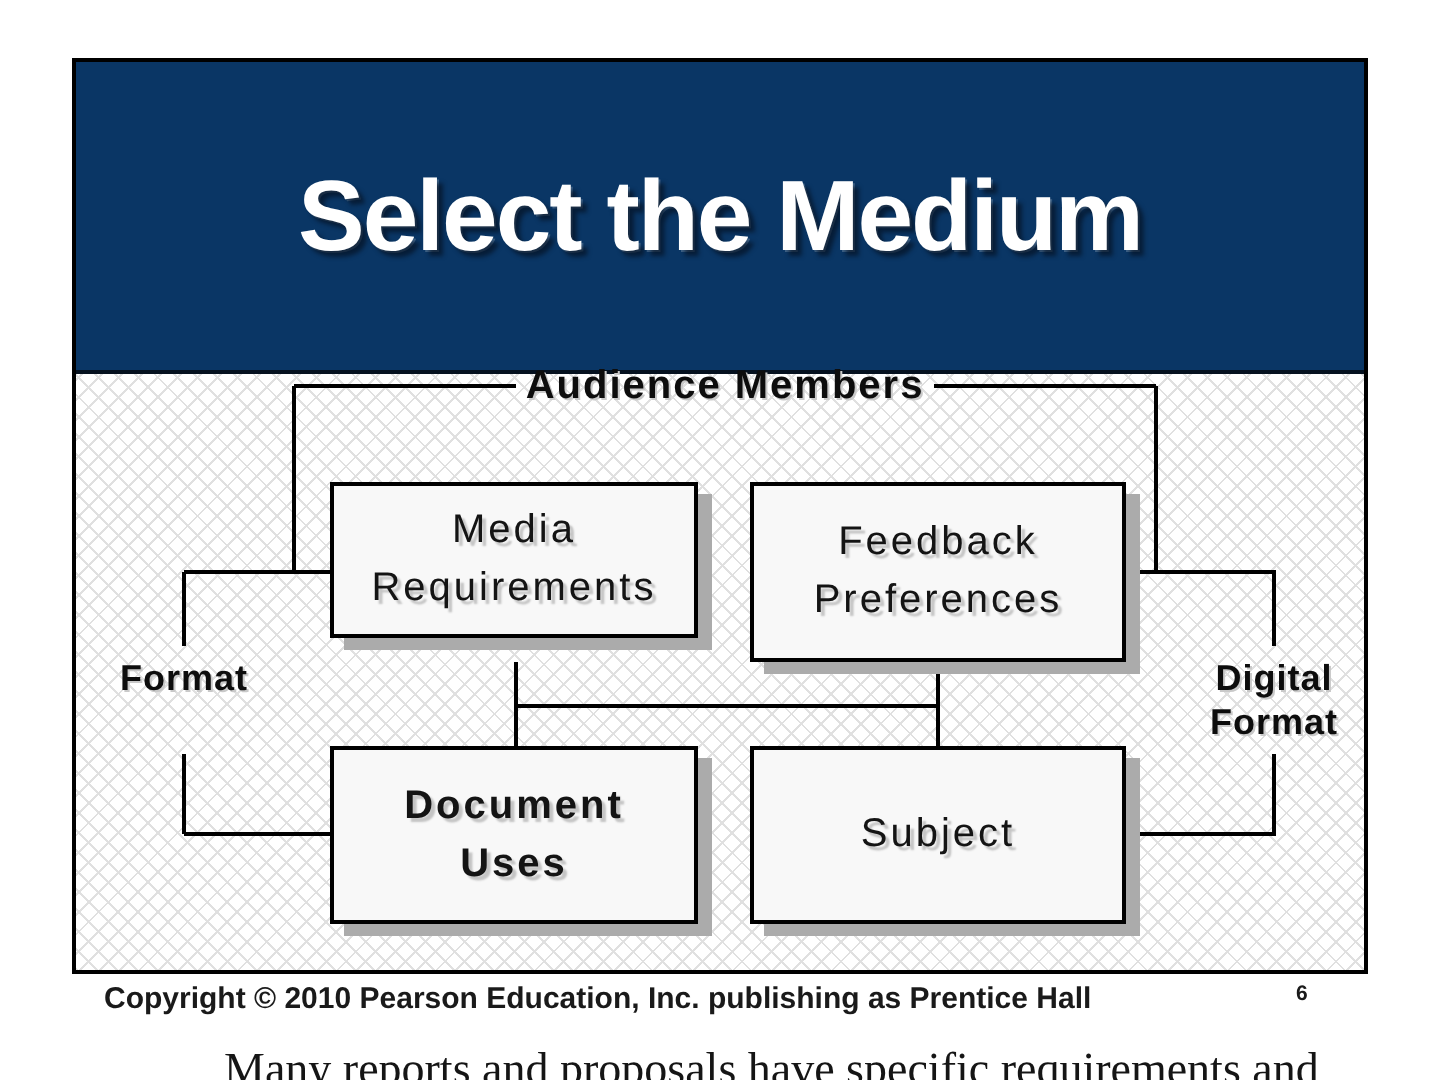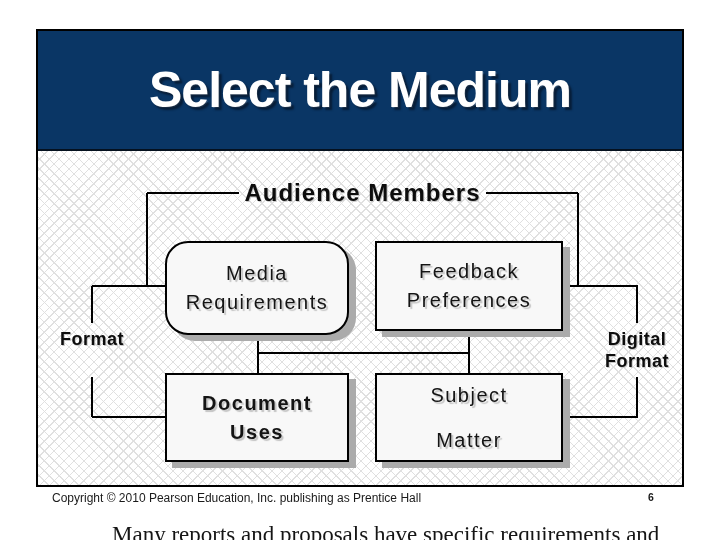--- a/index.html
+++ b/index.html
@@ -12,21 +12,21 @@
   
   .slide {
     position:absolute; left:36px; top:29px; width:648px; height:458px;
     border:2px solid #000;
     background-color:#ffffff;
     background-image:
       repeating-linear-gradient(45deg,  #e0e0e0 0, #e0e0e0 1px, transparent 1px, transparent 7px),
       repeating-linear-gradient(135deg, #e0e0e0 0, #e0e0e0 1px, transparent 1px, transparent 7px);
   }
   .titlebar {
-    position:absolute; left:0; top:0; width:100%; height:120px;
+    position:absolute; left:0; top:0; width:100%; height:156px;
     background:#0a3665; border-bottom:2px solid #05111f;
     display:flex; align-items:center; justify-content:center;
   }
   .title {
     color:#ffffff; font-size:50px; font-weight:700; letter-spacing:-1px;
     text-shadow:3px 3px 2px rgba(5,15,30,0.65), 1px 1px 0 rgba(160,180,200,0.35);
     white-space:nowrap;
   }
 
   
@@ -34,21 +34,21 @@
   .hl { height:1.5px; }
   .vl { width:1.5px; }
 
   
   .aud-row {
     position:absolute; left:109px; top:153px; width:431px; height:18px;
     display:flex; align-items:center; z-index:2;
   }
   .aud-row .seg { flex:1; height:1.5px; background:#000; }
   .aud-label {
-    padding:0 5px; font-size:24px; font-weight:700; color:#0d0d0d;
+    padding:0 5px; font-size:20px; font-weight:700; color:#0d0d0d;
     letter-spacing:1px; white-space:nowrap; text-shadow:1px 1px 0 #c9c9c9;
   }
 
   
   .dbox {
     position:absolute; z-index:2;
     background:#f8f8f8; border:2px solid #000;
     box-shadow:7px 6px 0 #ababab;
     display:flex; flex-direction:column; align-items:center; justify-content:center;
     font-size:20px; line-height:29px; letter-spacing:1.5px; color:#141414;
@@ -58,21 +58,21 @@
   
   .side-label {
     position:absolute; width:100px; z-index:2; text-align:center;
     font-size:18px; font-weight:700; line-height:22px; color:#0d0d0d;
     letter-spacing:0.5px; text-shadow:1px 1px 0 #c9c9c9;
   }
 
   
   .copyright {
     position:absolute; left:52px; top:491px;
-    font-size:12px; font-weight:400; color:#1a1a1a; white-space:nowrap;
+    font-size:15px; font-weight:700; color:#1a1a1a; white-space:nowrap;
   }
   .pagenum {
     position:absolute; left:648px; top:491px;
     font-size:10.5px; font-weight:700; color:#1a1a1a;
   }
   .notes {
     position:absolute; left:112px; top:520px; width:600px;
     font-family:"Liberation Serif","DejaVu Serif",serif;
     font-size:23px; line-height:30px; color:#151515; white-space:nowrap;
   }
@@ -102,35 +102,34 @@
 
   <div class="hl" style="left:525px;top:254px;width:75px;"></div>
   <div class="vl" style="left:598px;top:255px;height:37px;"></div>
   <div class="vl" style="left:598px;top:346px;height:40px;"></div>
   <div class="hl" style="left:525px;top:385px;width:75px;"></div>
 
   <div class="vl" style="left:219px;top:300px;height:42px;"></div>
   <div class="vl" style="left:430px;top:300px;height:42px;"></div>
   <div class="hl" style="left:219px;top:321px;width:213px;"></div>
 
-  <div class="dbox" style="left:127px;top:210px;width:184px;height:94px;border-radius:23px;">
+  <div class="dbox" style="left:127px;top:210px;width:184px;height:78px;">
     <div>Media</div>
     <div>Requirements</div>
   </div>
   <div class="dbox" style="left:337px;top:210px;width:188px;height:90px;">
     <div>Feedback</div>
     <div>Preferences</div>
   </div>
   <div class="dbox" style="left:127px;top:342px;width:184px;height:89px;font-weight:bold;">
     <div>Document</div>
     <div>Uses</div>
   </div>
   <div class="dbox" style="left:337px;top:342px;width:188px;height:89px;gap:16px;">
     <div>Subject</div>
-    <div>Matter</div>
   </div>
 
   <div class="side-label" style="left:4px;top:297px;">
     <div>Format</div>
   </div>
   <div class="side-label" style="left:549px;top:297px;">
     <div>Digital</div>
     <div>Format</div>
   </div>
 

